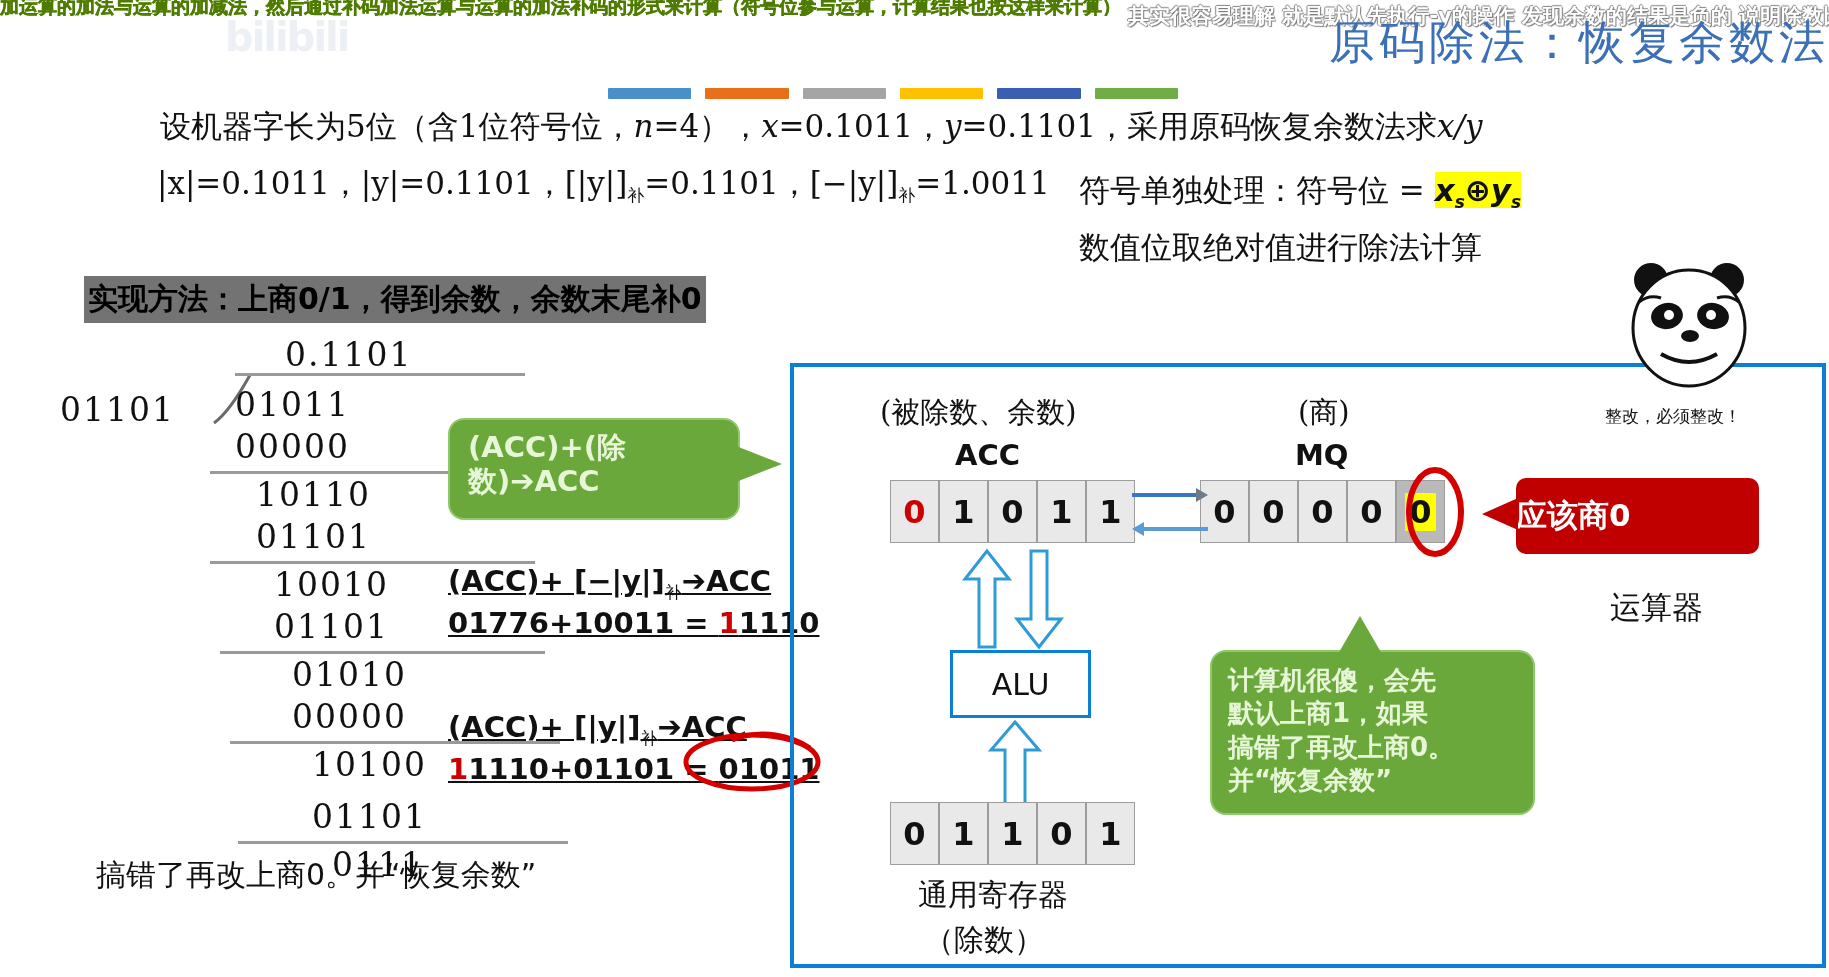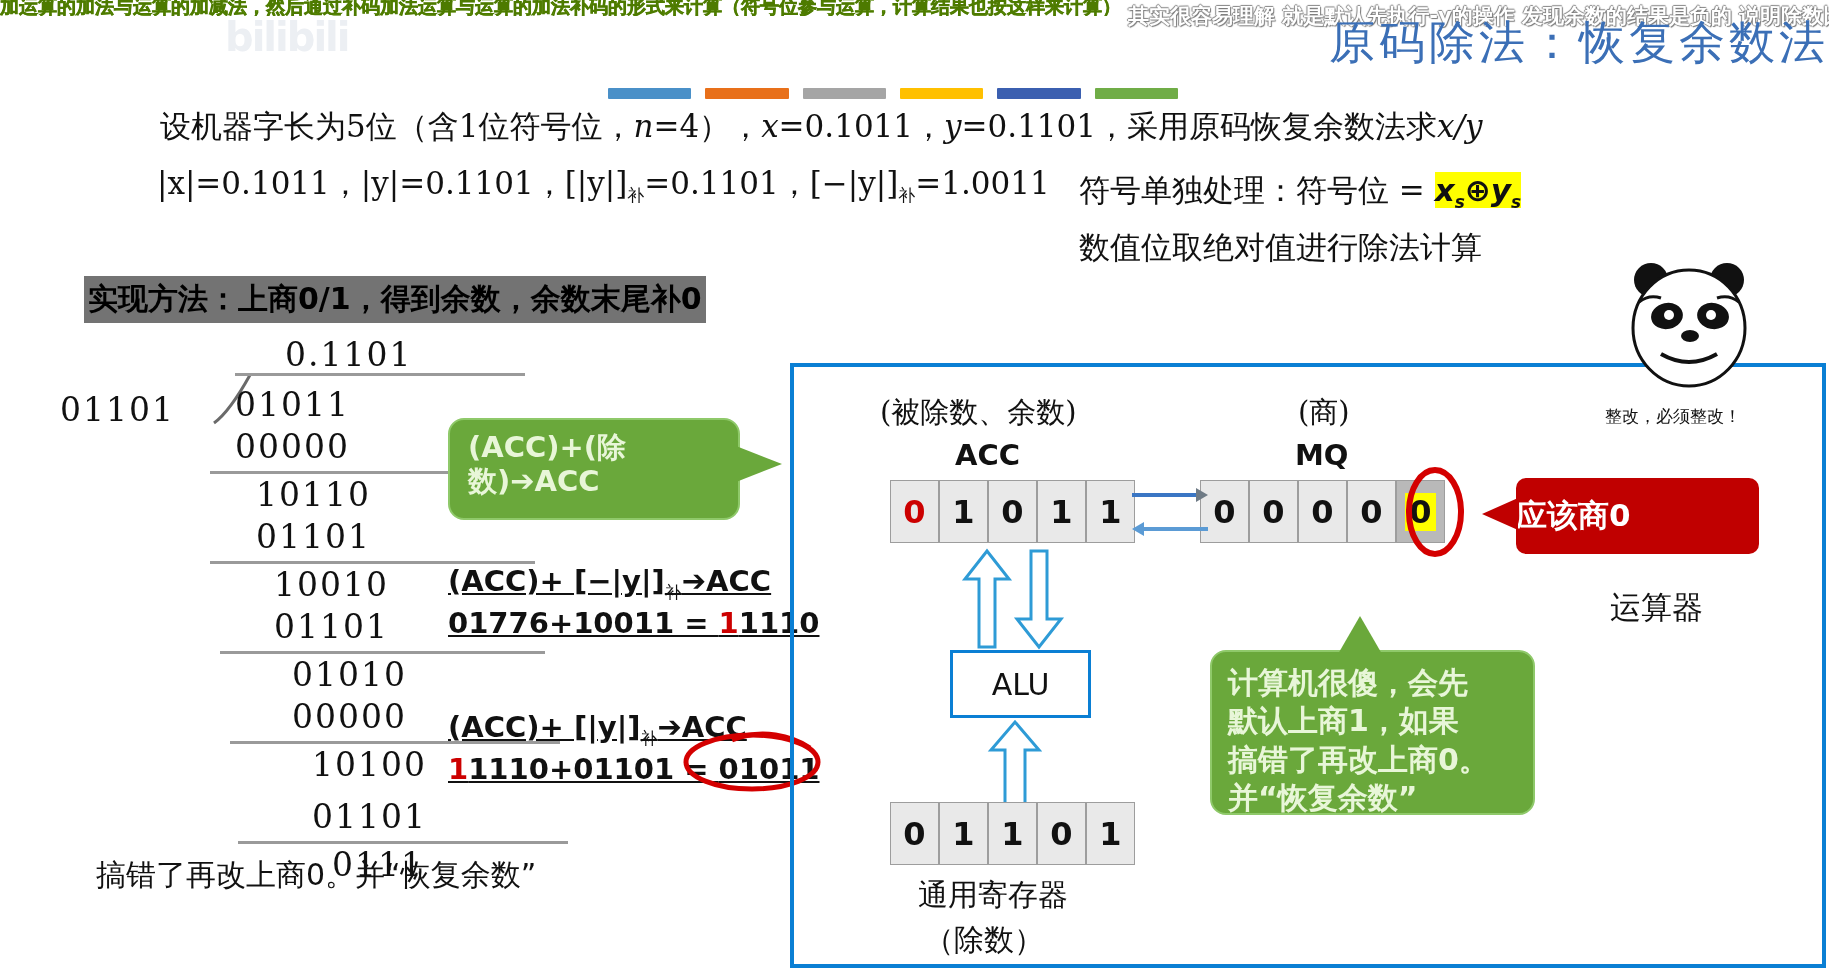--- a/index.html
+++ b/index.html
@@ -83,21 +83,21 @@
   .callout{
     position:absolute;background:#6aa83b;border:2px solid #8fc96a;border-radius:16px;
     color:#e8f6d8;font-weight:bold;font-family:"DejaVu Sans",sans-serif;
     box-sizing:border-box;
   }
   .callout1{left:448px;top:418px;width:292px;height:102px;font-size:29px;
             padding:10px 0 0 18px;line-height:1.18;}
   .callout1 .tail{position:absolute;right:-44px;top:26px;width:0;height:0;
     border-top:18px solid transparent;border-bottom:18px solid transparent;
     border-left:46px solid #6aa83b;}
-  .callout2{left:1210px;top:650px;width:325px;height:165px;font-size:30px;
+  .callout2{left:1210px;top:650px;width:325px;height:165px;font-size:26px;
             padding:12px 0 0 16px;line-height:1.28;}
   .callout2 .tail{position:absolute;left:126px;top:-36px;width:0;height:0;
     border-left:22px solid transparent;border-right:22px solid transparent;
     border-bottom:38px solid #6aa83b;}
 
   
   .redbox{
     position:absolute;left:1516px;top:465px;width:243px;height:76px;
     background:#c00000;border-radius:10px;color:#fff;font-weight:bold;
     font-size:31px;display:flex;align-items:center;justify-content:flex-start;

